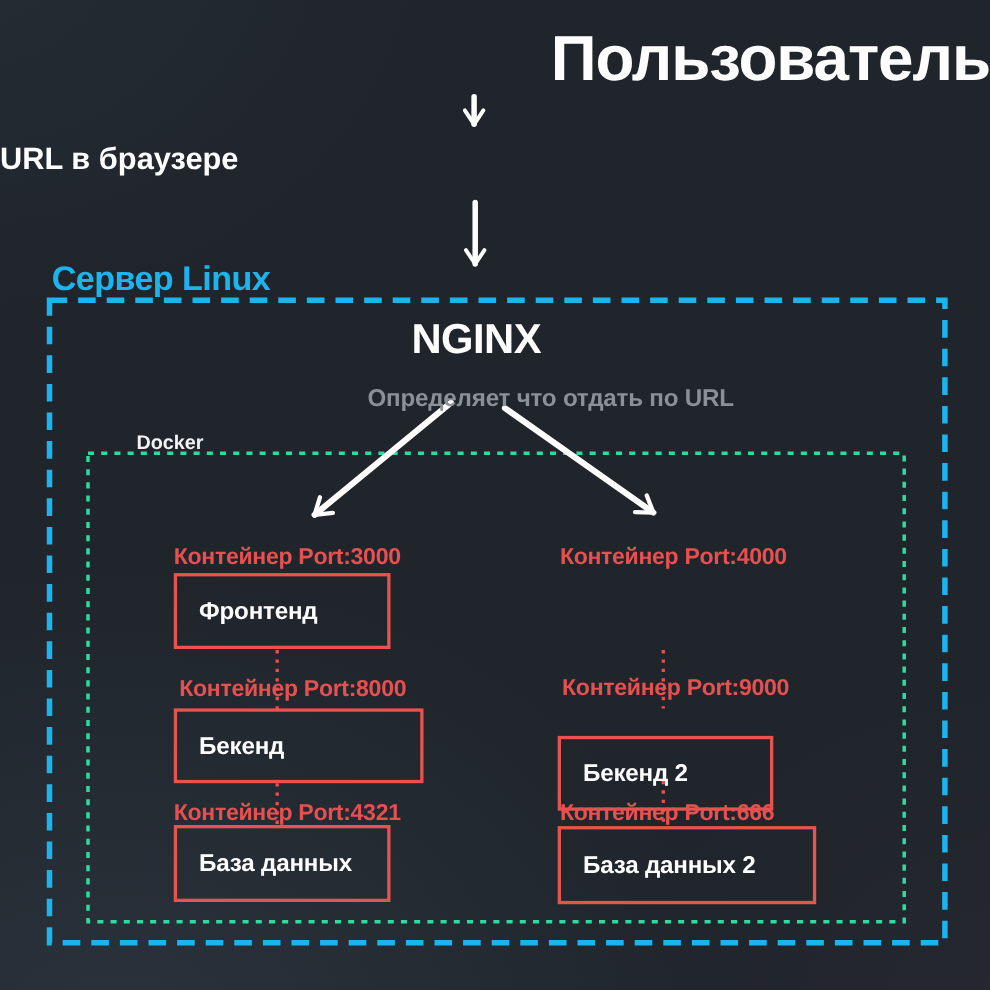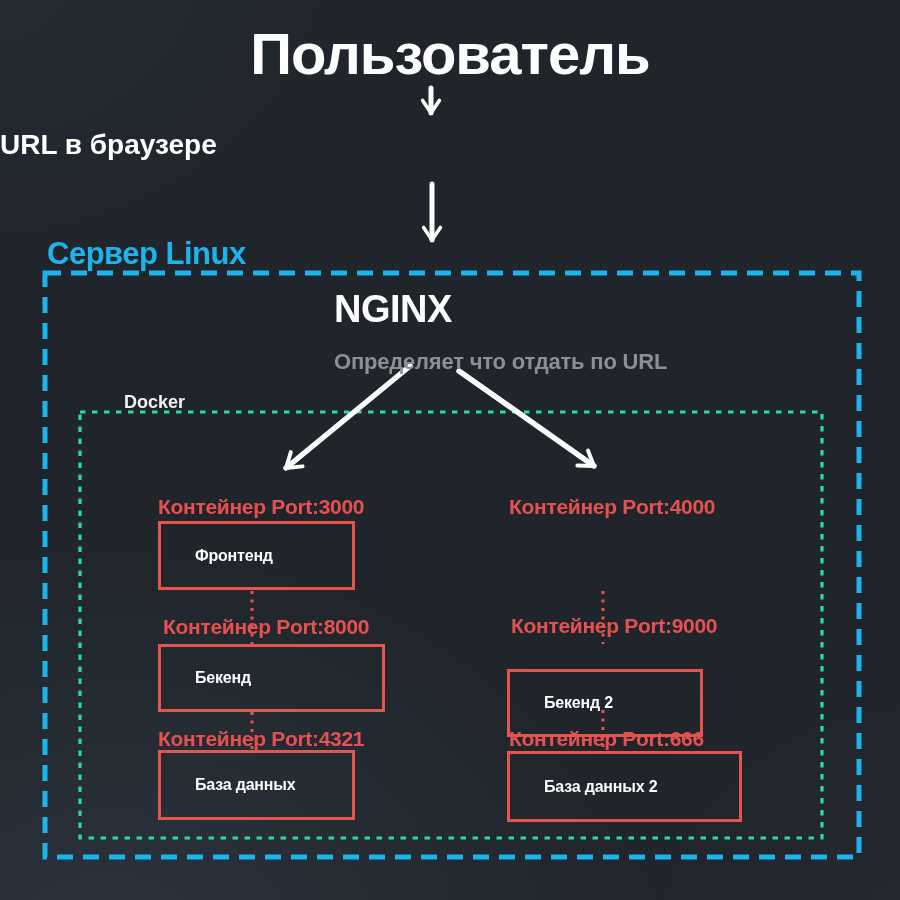--- a/index.html
+++ b/index.html
@@ -8,45 +8,45 @@
     font-family:"Liberation Sans","DejaVu Sans",sans-serif;
     background-color:#20252b;
     background-image:
       radial-gradient(900px 700px at 12% 106%, rgba(52,64,78,0.50), rgba(52,64,78,0) 62%),
       radial-gradient(700px 560px at -4% -6%, rgba(44,54,66,0.42), rgba(44,54,66,0) 60%),
       radial-gradient(620px 520px at 104% 104%, rgba(46,48,54,0.35), rgba(46,48,54,0) 60%);
     color:#fff;
   }
   .overlay{position:absolute;left:0;top:0;}
   .title{
-    position:absolute;left:0;top:20px;width:900px;text-align:center;
+    position:absolute;left:0;top:20px;width:900px;text-align:right;
     font-size:58px;font-weight:bold;letter-spacing:-1px;color:#fdfdfd;
   }
   .url-label{
     position:absolute;left:0;top:129px;width:880px;
     font-size:28px;font-weight:bold;color:#fdfdfd;
   }
   .server-label{
     position:absolute;left:47px;top:236px;
     font-size:31px;font-weight:bold;color:#1db4ee;letter-spacing:-0.5px;
   }
   .nginx-block{position:absolute;left:334px;top:288px;}
-  .nginx-title{font-size:38px;font-weight:bold;color:#fdfdfd;letter-spacing:-0.5px;}
+  .nginx-title{font-size:38px;font-weight:bold;color:#fdfdfd;letter-spacing:-0.5px;margin-left:40px;}
   .nginx-sub{font-size:22px;font-weight:bold;color:#8b9097;margin-top:18px;letter-spacing:-0.2px;}
   .docker-label{
     position:absolute;left:124px;top:392px;
     font-size:18px;font-weight:bold;color:#f2f3f4;
   }
   .port-label{
     position:absolute;font-size:21px;font-weight:bold;color:#e75050;letter-spacing:-0.3px;
   }
   .cbox{
     position:absolute;border:3px solid #e7544e;box-sizing:border-box;
-    display:flex;align-items:center;padding-left:34px;
-    font-size:16px;font-weight:bold;color:#fdfdfd;letter-spacing:-0.2px;
+    display:flex;align-items:center;padding-left:20px;
+    font-size:22px;font-weight:bold;color:#fdfdfd;letter-spacing:-0.2px;
   }
   .col-l{left:158px;}
   .col-r{left:509px;}
 </style>
 </head>
 <body>
 
 <div class="canvas">
 
   <svg class="overlay" width="900" height="900" viewBox="0 0 900 900">

